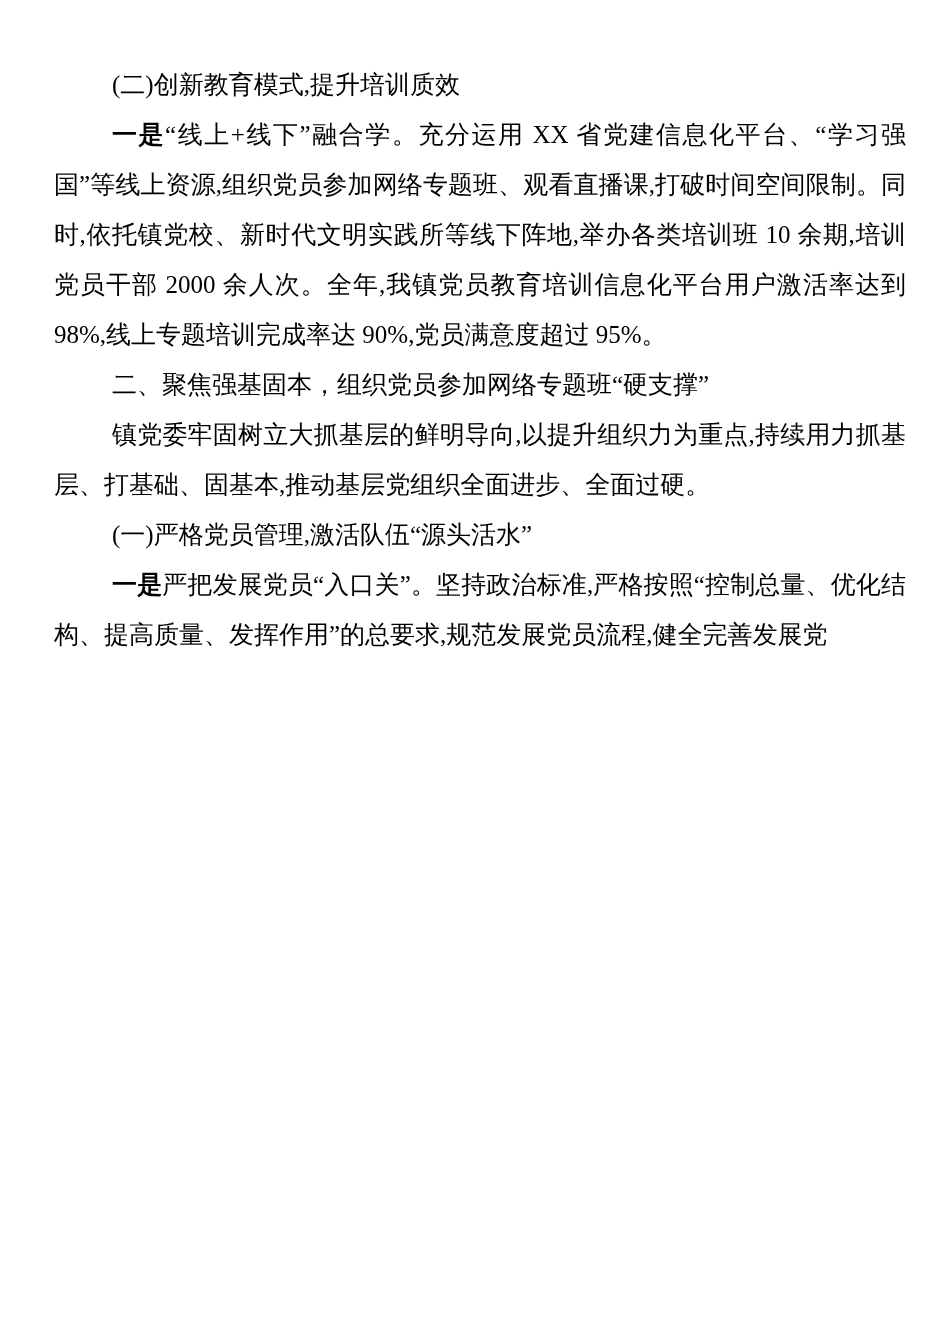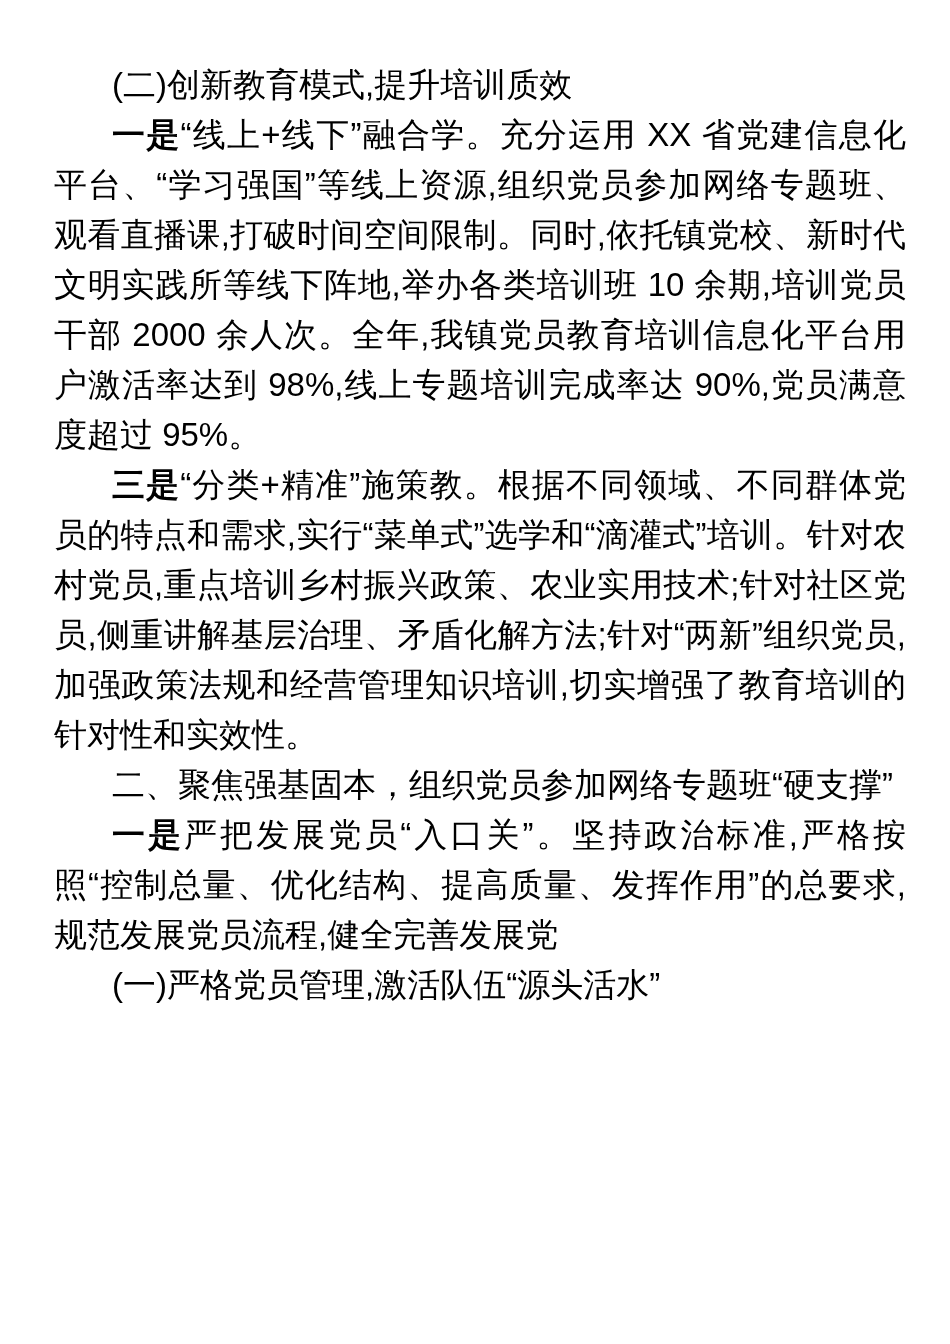--- a/index.html
+++ b/index.html
@@ -15,38 +15,38 @@
   .page {
     box-sizing: border-box;
     width: 950px;
     height: 1344px;
     padding: 60px 44px 0 54px;
     background: #ffffff;
   }
   .content p {
     margin: 0;
     padding: 0;
-    font-family: Liberation Sans, sans-serif;
-    font-size: 33px;
+    font-family: Liberation Serif, serif;
+    font-size: 25px;
     line-height: 50px;
     color: #000000;
     text-align: justify;
     text-indent: 58px;
     word-break: normal;
   }
   .content p strong {
     font-weight: 700;
     margin-top: 33px;
   }
 </style>
 </head>
 <body>
 
 <main class="page">
   <div class="content" id="document-content">
       <p>(二)创新教育模式,提升培训质效</p>
       <p><strong>一是</strong><span>“线上+线下”融合学。充分运用 XX 省党建信息化平台、“学习强国”等线上资源,组织党员参加网络专题班、观看直播课,打破时间空间限制。同时,依托镇党校、新时代文明实践所等线下阵地,举办各类培训班 10 余期,培训党员干部 2000 余人次。全年,我镇党员教育培训信息化平台用户激活率达到 98%,线上专题培训完成率达 90%,党员满意度超过 95%。</span></p>
-      <p><strong>三是</strong><span>“分类+精准”施策教。根据不同领域、不同群体党员的特点和需求,实行“菜单式”选学和“滴灌式”培训。针对农村党员,重点培训乡村振兴政策、农业实用技术;针对社区党员,侧重讲解基层治理、矛盾化解方法;针对“两新”组织党员,加强政策法规和经营管理知识培训,切实增强了教育培训的针对性和实效性。</span></p>
       <p>二、聚焦强基固本，组织党员参加网络专题班“硬支撑”</p>
+      <p>镇党委牢固树立大抓基层的鲜明导向,以提升组织力为重点,持续用力抓基层、打基础、固基本,推动基层党组织全面进步、全面过硬。</p>
+      <p>(一)严格党员管理,激活队伍“源头活水”</p>
       <p><strong>一是</strong><span>严把发展党员“入口关”。坚持政治标准,严格按照“控制总量、优化结构、提高质量、发挥作用”的总要求,规范发展党员流程,健全完善发展党</span></p>
-      <p>(一)严格党员管理,激活队伍“源头活水”</p>
     </div>
 </main>
 
 </body></html>

